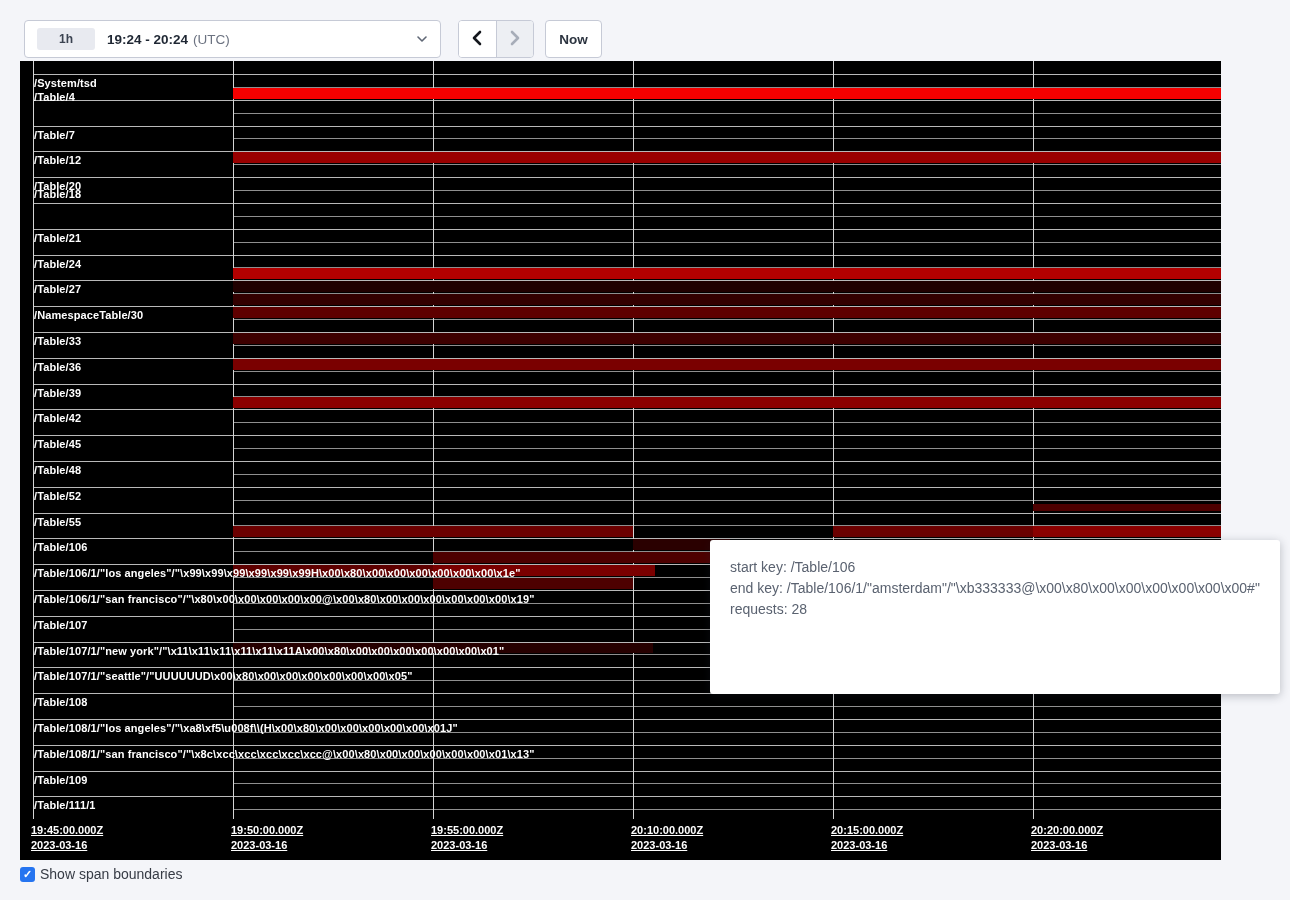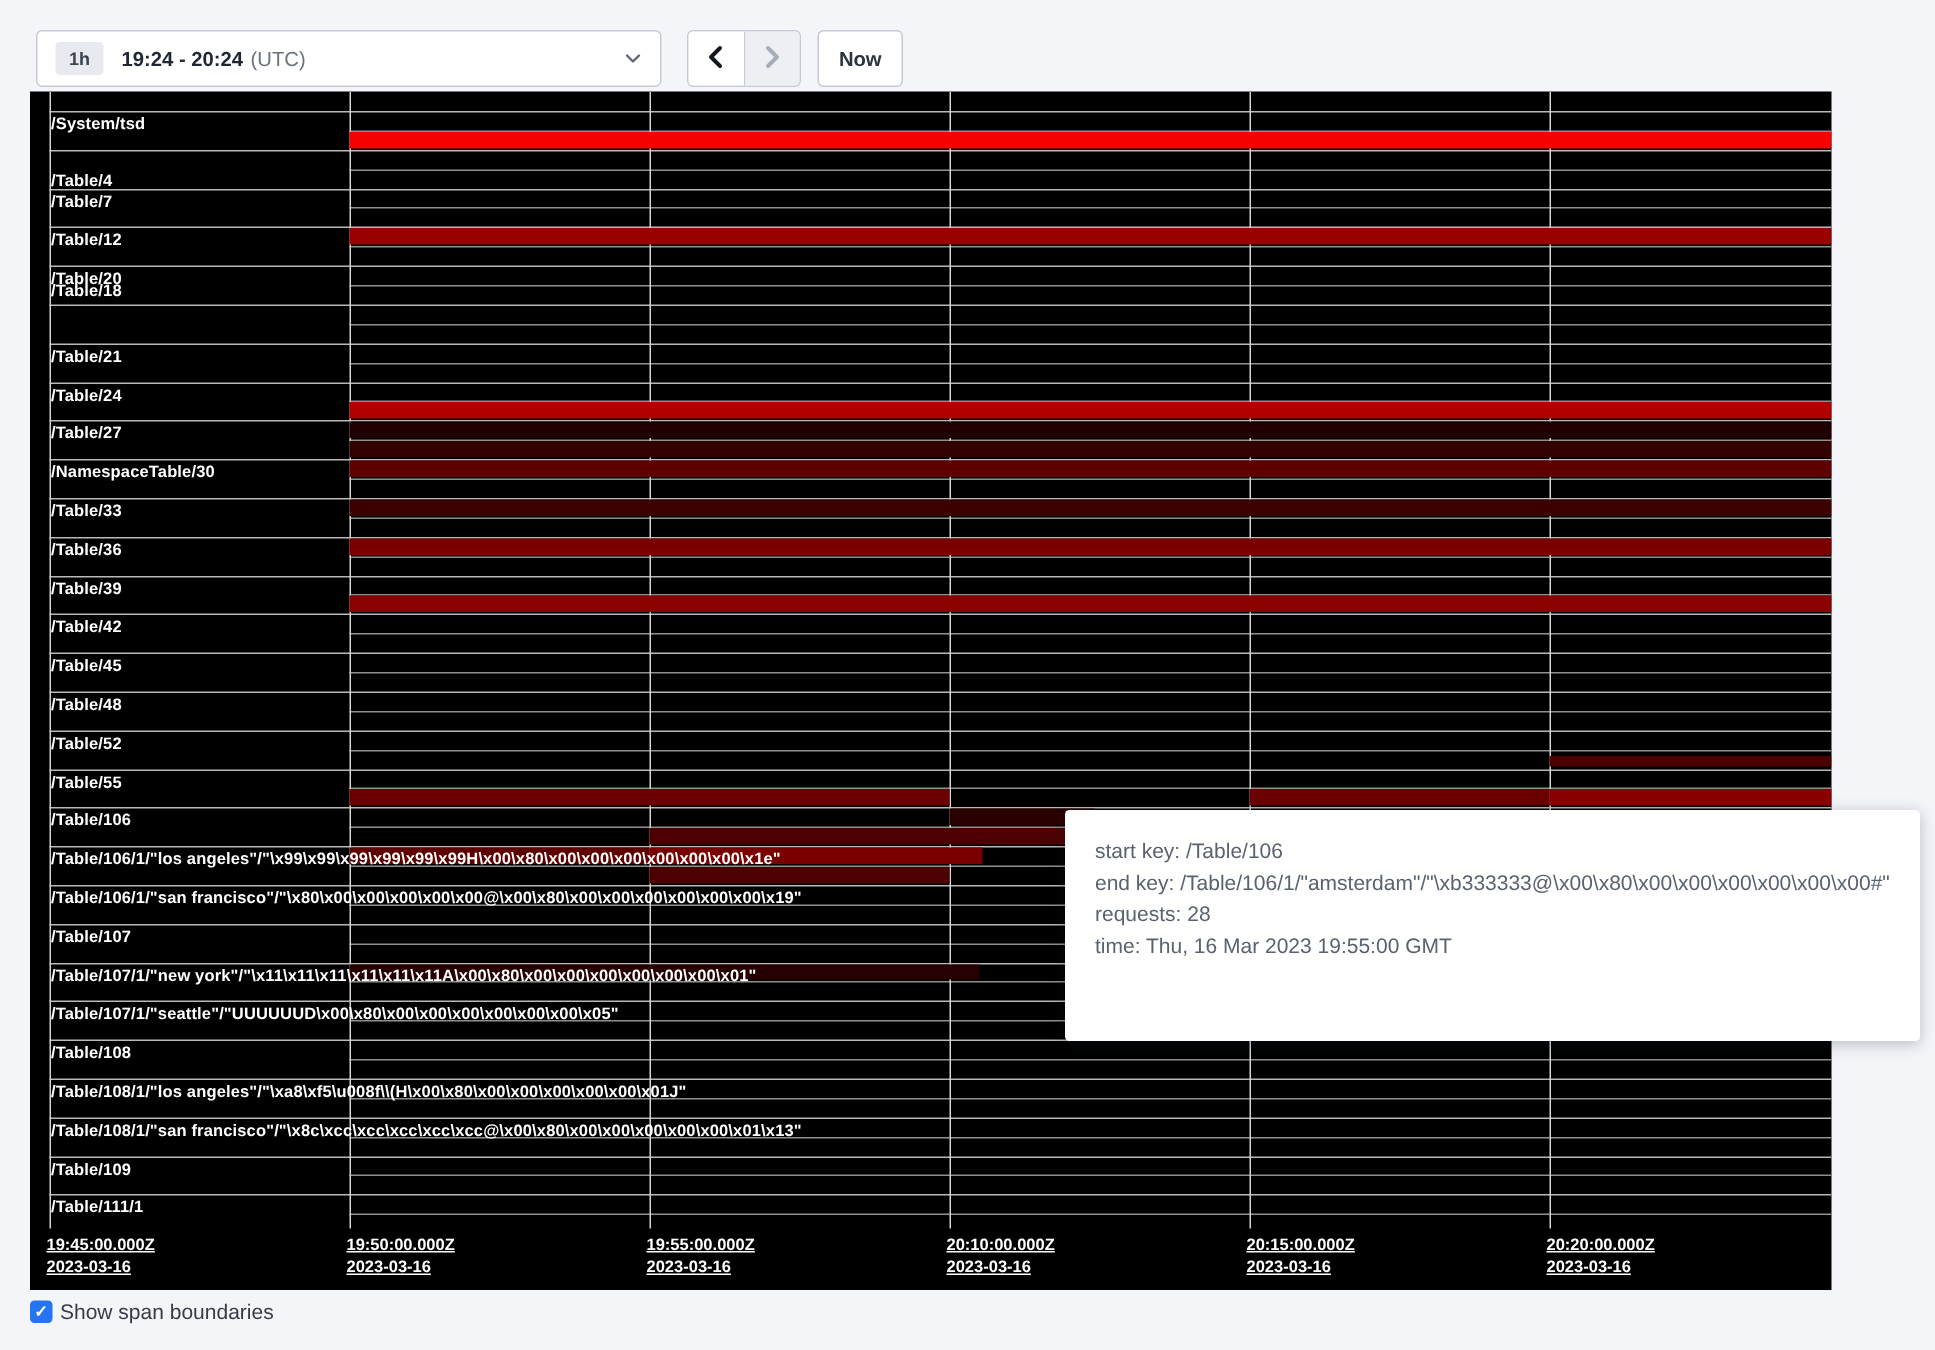--- a/index.html
+++ b/index.html
@@ -7,21 +7,21 @@
   .page { position: relative; width: 1290px; height: 900px; background: #f4f5f9; overflow: hidden; }
 
   
   .range-select {
     position: absolute; left: 24px; top: 20px; width: 417px; height: 38px;
     background: #fff; border: 1px solid #c6cad6; border-radius: 4px;
     display: flex; align-items: center; padding: 0 12px; cursor: pointer;
   }
   .range-badge {
     background: #e8eaf0; color: #3b4351; font-size: 12px; font-weight: 700;
-    border-radius: 3px; padding: 4px 9px; margin-right: 12px;
+    border-radius: 3px; padding: 4px 22px; margin-right: 12px;
   }
   .range-text { font-size: 13.5px; font-weight: 700; color: #1f2733; }
   .range-suffix { font-size: 13.5px; font-weight: 400; color: #6b7280; margin-left: 5px; }
   .range-caret { margin-left: auto; display: flex; align-items: center; }
   .nav-group {
     position: absolute; left: 458px; top: 20px; width: 76px; height: 38px;
     border: 1px solid #c6cad6; border-radius: 4px; background: #fff;
     display: flex; overflow: hidden;
   }
   .nav-btn { flex: 1; display: flex; align-items: center; justify-content: center; cursor: pointer; background: #fff; border: none; }
@@ -179,21 +179,21 @@
       <div class="band" style="left: 213px; top: 465.4px; width: 400px; height: 11px; background: rgb(107, 0, 0);"></div>
       <div class="band" style="left: 813px; top: 465.4px; width: 200px; height: 11px; background: rgb(107, 0, 0);"></div>
       <div class="band" style="left: 1013px; top: 465.4px; width: 188px; height: 11px; background: rgb(139, 0, 0);"></div>
       <div class="band" style="left: 613px; top: 478.3px; width: 97px; height: 11px; background: rgb(42, 0, 0);"></div>
       <div class="band" style="left: 413px; top: 491.2px; width: 277px; height: 11px; background: rgb(77, 0, 0);"></div>
       <div class="band" style="left: 213px; top: 504.1px; width: 200px; height: 11px; background: rgb(94, 0, 0);"></div>
       <div class="band" style="left: 413px; top: 504.1px; width: 222px; height: 11px; background: rgb(122, 0, 0);"></div>
       <div class="band" style="left: 413px; top: 517px; width: 200px; height: 11px; background: rgb(77, 0, 0);"></div>
       <div class="band" style="left: 213px; top: 581.5px; width: 420px; height: 10px; background: rgb(38, 0, 0);"></div>
       <div class="row-label" style="top: 15.9px;">/System/tsd</div>
-      <div class="row-label" style="top: 54px; text-align: right;">/Table/4</div>
+      <div class="row-label" style="top: 30px; text-align: right;">/Table/4</div>
       <div class="row-label" style="top: 67.5px;">/Table/7</div>
       <div class="row-label" style="top: 93.3px;">/Table/12</div>
       <div class="row-label" style="top: 119.1px;">/Table/20</div>
       <div class="row-label" style="top: 127px;">/Table/18</div>
       <div class="row-label" style="top: 170.7px;">/Table/21</div>
       <div class="row-label" style="top: 196.5px;">/Table/24</div>
       <div class="row-label" style="top: 222.3px;">/Table/27</div>
       <div class="row-label" style="top: 248.1px;">/NamespaceTable/30</div>
       <div class="row-label" style="top: 273.9px;">/Table/33</div>
       <div class="row-label" style="top: 299.7px;">/Table/36</div>
@@ -219,21 +219,20 @@
       <div class="axis-label" style="left: 411px; top: 762px;">19:55:00.000Z<div>2023-03-16</div></div>
       <div class="axis-label" style="left: 611px; top: 762px;">20:10:00.000Z<div>2023-03-16</div></div>
       <div class="axis-label" style="left: 811px; top: 762px;">20:15:00.000Z<div>2023-03-16</div></div>
       <div class="axis-label" style="left: 1011px; top: 762px;">20:20:00.000Z<div>2023-03-16</div></div>
     </div>
 
   <div class="tooltip" id="tooltip">
       <p>start key: /Table/106</p>
       <p>end key: /Table/106/1/"amsterdam"/"\xb333333@\x00\x80\x00\x00\x00\x00\x00\x00#"</p>
       <p>requests: 28</p>
-      <p>time: Thu, 16 Mar 2023 19:55:00 GMT</p>
     </div>
 
   <div class="check-row">
     <span class="checkbox">✓</span>
     <span class="check-label">Show span boundaries</span>
   </div>
 
 </div>
 
 </body></html>

